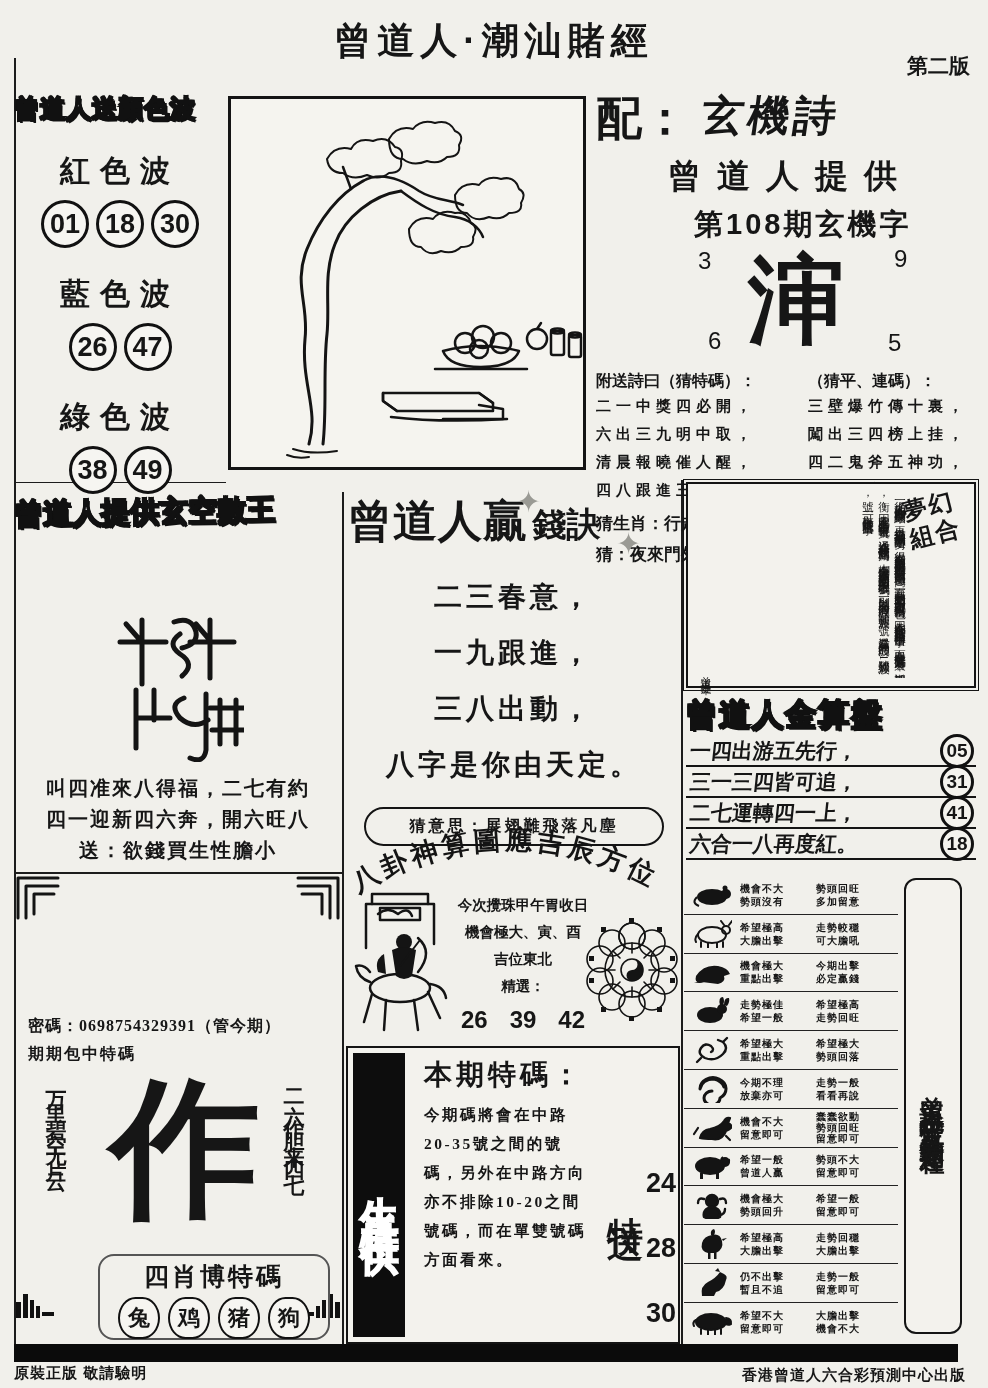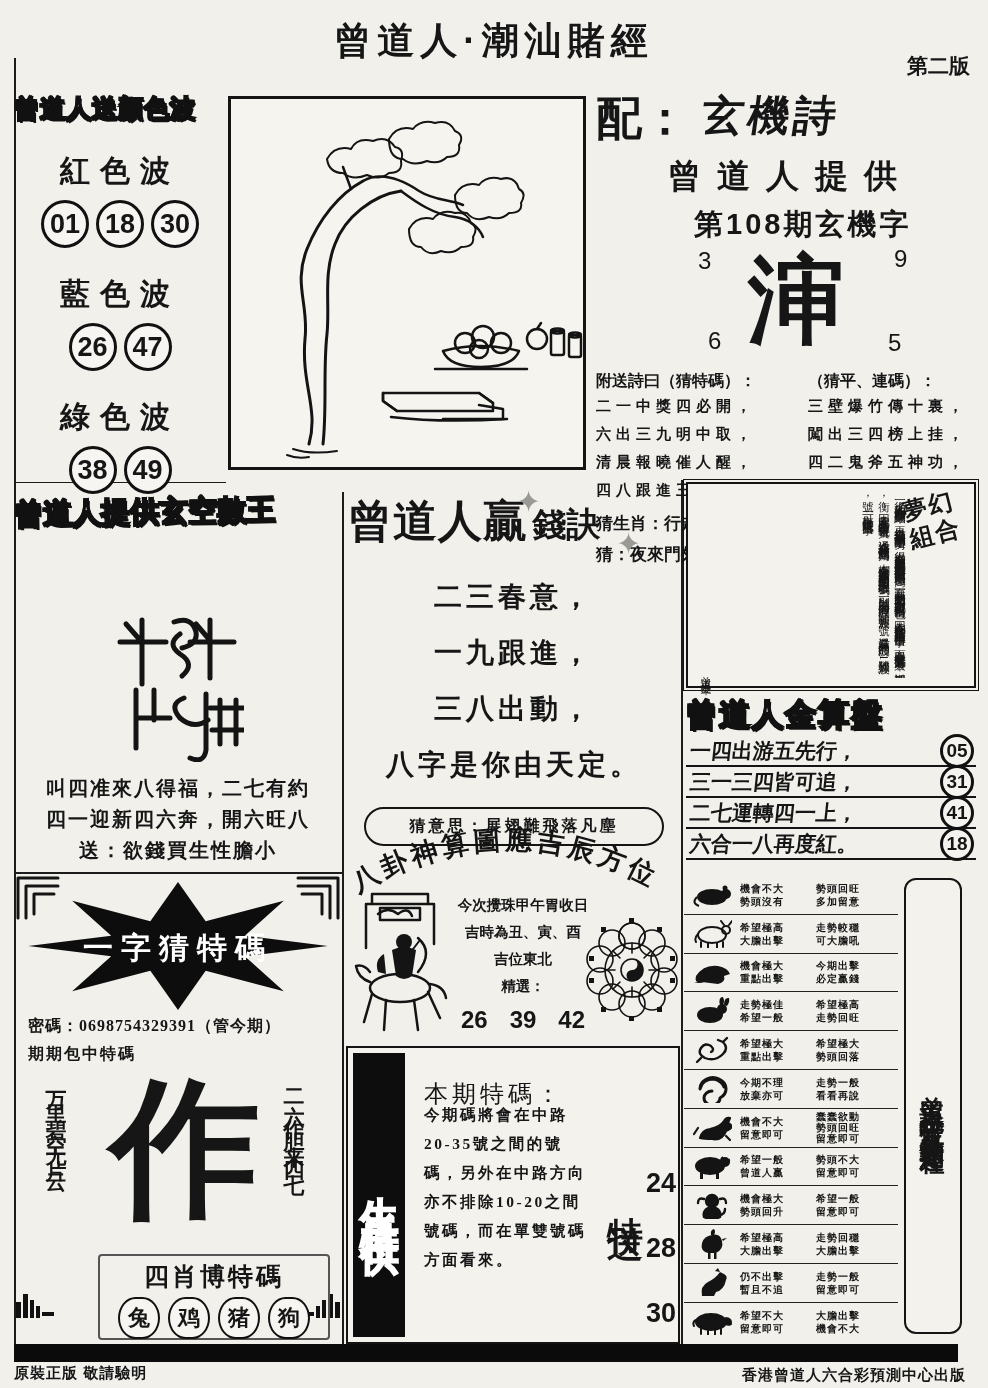--- a/index.html
+++ b/index.html
@@ -98,37 +98,37 @@
   #onechar { left:14px; top:874px; width:328px; height:470px; }
   .corner { position:absolute; width:46px; height:46px; }
   #star-wrap { position:absolute; left:8px; top:8px; width:312px; height:128px; }
   #star-label { position:absolute; left:0; right:0; top:46px; text-align:center; color:#fff; font-size:30px; font-weight:900; letter-spacing:8px; }
   #oc-pass { position:absolute; left:14px; top:142px; font-size:16px; font-weight:bold; letter-spacing:1px; }
   #oc-sub  { position:absolute; left:14px; top:170px; font-size:16px; font-weight:bold; letter-spacing:2px; }
   .vtext { writing-mode:vertical-rl; text-orientation:upright; font-weight:bold; }
   #oc-left  { position:absolute; left:28px;  top:200px; font-size:21px; letter-spacing:14px; height:260px; }
   #oc-right { position:absolute; right:34px; top:200px; font-size:21px; letter-spacing:14px; height:260px; }
   #oc-big { position:absolute; left:86px; top:176px; width:170px; text-align:center; font-size:150px; font-weight:bold; }
-  #fourbox { position:absolute; left:84px; top:380px; width:232px; height:86px; border:2px solid #555; border-radius:4px; text-align:center; padding-top:4px; }
+  #fourbox { position:absolute; left:84px; top:380px; width:232px; height:86px; border:2px solid #555; border-radius:16px; text-align:center; padding-top:4px; }
   #fourbox .t { font-size:25px; font-weight:bold; letter-spacing:3px; }
   #fourbox .balls { display:flex; justify-content:center; gap:8px; margin-top:4px; }
   #fourbox .ball { width:42px; height:42px; font-size:22px; border-width:2px; border-radius:50% 50% 50% 50% / 60% 60% 60% 60%; }
 
   
   #bagua { left:346px; top:826px; width:334px; height:218px; }
   #bagua-center { position:absolute; left:102px; top:66px; width:150px; text-align:center; }
   #bagua-center .l { font-size:14.5px; font-weight:bold; line-height:27px; white-space:nowrap; }
   #bagua-nums { display:flex; justify-content:center; gap:22px; margin-top:6px; font-size:24px; font-weight:bold; }
 
   
   #special { left:346px; top:1046px; width:334px; height:298px; border:2px solid #141414; background:#f3f2ed; }
   #sp-banner { position:absolute; left:5px; top:5px; bottom:5px; width:52px; background:#0d0d0d; display:flex; align-items:center; justify-content:center; }
   #sp-banner span { writing-mode:vertical-rl; text-orientation:upright; color:#0d0d0d; font-size:38px; font-weight:900; letter-spacing:14px;
     -webkit-text-stroke:2px #fff; text-shadow:0 0 1px #fff; }
-  #sp-title { position:absolute; left:76px; top:30px; font-size:24px; font-weight:normal; letter-spacing:4px; }
+  #sp-title { position:absolute; left:76px; top:8px; font-size:28px; font-weight:bold; letter-spacing:4px; }
   #sp-body { position:absolute; left:76px; top:52px; width:170px; font-family:"Liberation Serif", serif; font-size:15.5px; font-weight:bold; line-height:29px; letter-spacing:2.5px; }
   #sp-label { position:absolute; left:252px; top:140px; writing-mode:vertical-rl; text-orientation:upright; font-size:36px; font-weight:900; letter-spacing:10px; }
   .sp-num { position:absolute; left:298px; font-size:27px; font-weight:bold; }
 
   
   #ztable { left:684px; top:876px; width:214px; height:466px; }
   .zrow { display:flex; align-items:center; height:38.8px; border-bottom:1.5px solid #222; }
   .zicon { width:56px; display:flex; align-items:center; justify-content:center; }
   .zc { width:76px; font-family:"Liberation Serif", serif; font-size:10px; font-weight:bold; line-height:13px; letter-spacing:1px; white-space:nowrap; }
   .zc div { overflow:hidden; }
@@ -342,26 +342,20 @@
     <svg class="corner" style="right:2px; bottom:26px; transform:scaleX(-1);" viewBox="0 0 46 46">
       <g fill="#111">
           <rect x="0" y="30" width="5" height="16"></rect>
           <rect x="7" y="22" width="5" height="24"></rect>
           <rect x="14" y="28" width="4" height="18"></rect>
           <rect x="20" y="34" width="4" height="12"></rect>
           <rect x="26" y="40" width="12" height="4"></rect>
         </g>
     </svg>
 
-    <div id="star-wrap">
-      <svg width="312" height="128" viewBox="0 0 300 124">
-        <polygon fill="#0d0d0d" points="295,62 214.7,72 252.5,105.8 176.8,86 150,124 123.2,86 47.5,105.8 85.3,72 5,62 85.3,52 47.5,18.2 123.2,38 150,0 176.8,38 252.5,18.2 214.7,52"></polygon>
-      </svg>
-      <div id="star-label">一字猜特碼</div>
-    </div>
     <div id="oc-pass" class="serif">密碼：0698754329391（管今期）</div>
     <div id="oc-sub" class="serif">期期包中特碼</div>
     <div id="oc-left" class="vtext serif">万里碧空无片云</div>
     <div id="oc-big" class="serif">作</div>
     <div id="oc-right" class="vtext serif">二六作胆来四七</div>
     <div id="fourbox">
       <div class="t">四肖博特碼</div>
       <div class="balls">
         <div class="ball serif">兔</div>
         <div class="ball serif">鸡</div>
@@ -394,21 +388,21 @@
       <g fill="#141414">
         <circle cx="56" cy="58" r="8"></circle>
         <path d="M44,66 q12,-6 24,0 l-4,26 q-8,6 -16,0 z"></path>
         <path d="M36,70 q-10,6 -6,18 l8,2 z"></path>
       </g>
       <path class="ln" stroke-width="2.5" d="M70,54 q16,14 0,34"></path>
       <path class="ln" stroke-width="2" d="M72,56 l-20,26"></path>
     </svg>
     <div id="bagua-center">
       <div class="l">今次攪珠甲午胃收日</div>
-      <div class="l">吉時為丑、寅、酉</div>
+      <div class="l">機會極大、寅、酉</div>
       <div class="l">吉位東北</div>
       <div class="l">精選：</div>
       <div id="bagua-nums">
         <span>26</span>
         <span>39</span>
         <span>42</span>
       </div>
     </div>
     <svg class="abs" style="left:238px; top:88px;" width="96" height="112" viewBox="0 0 96 112">
       <g class="ln" stroke-width="1.6">

